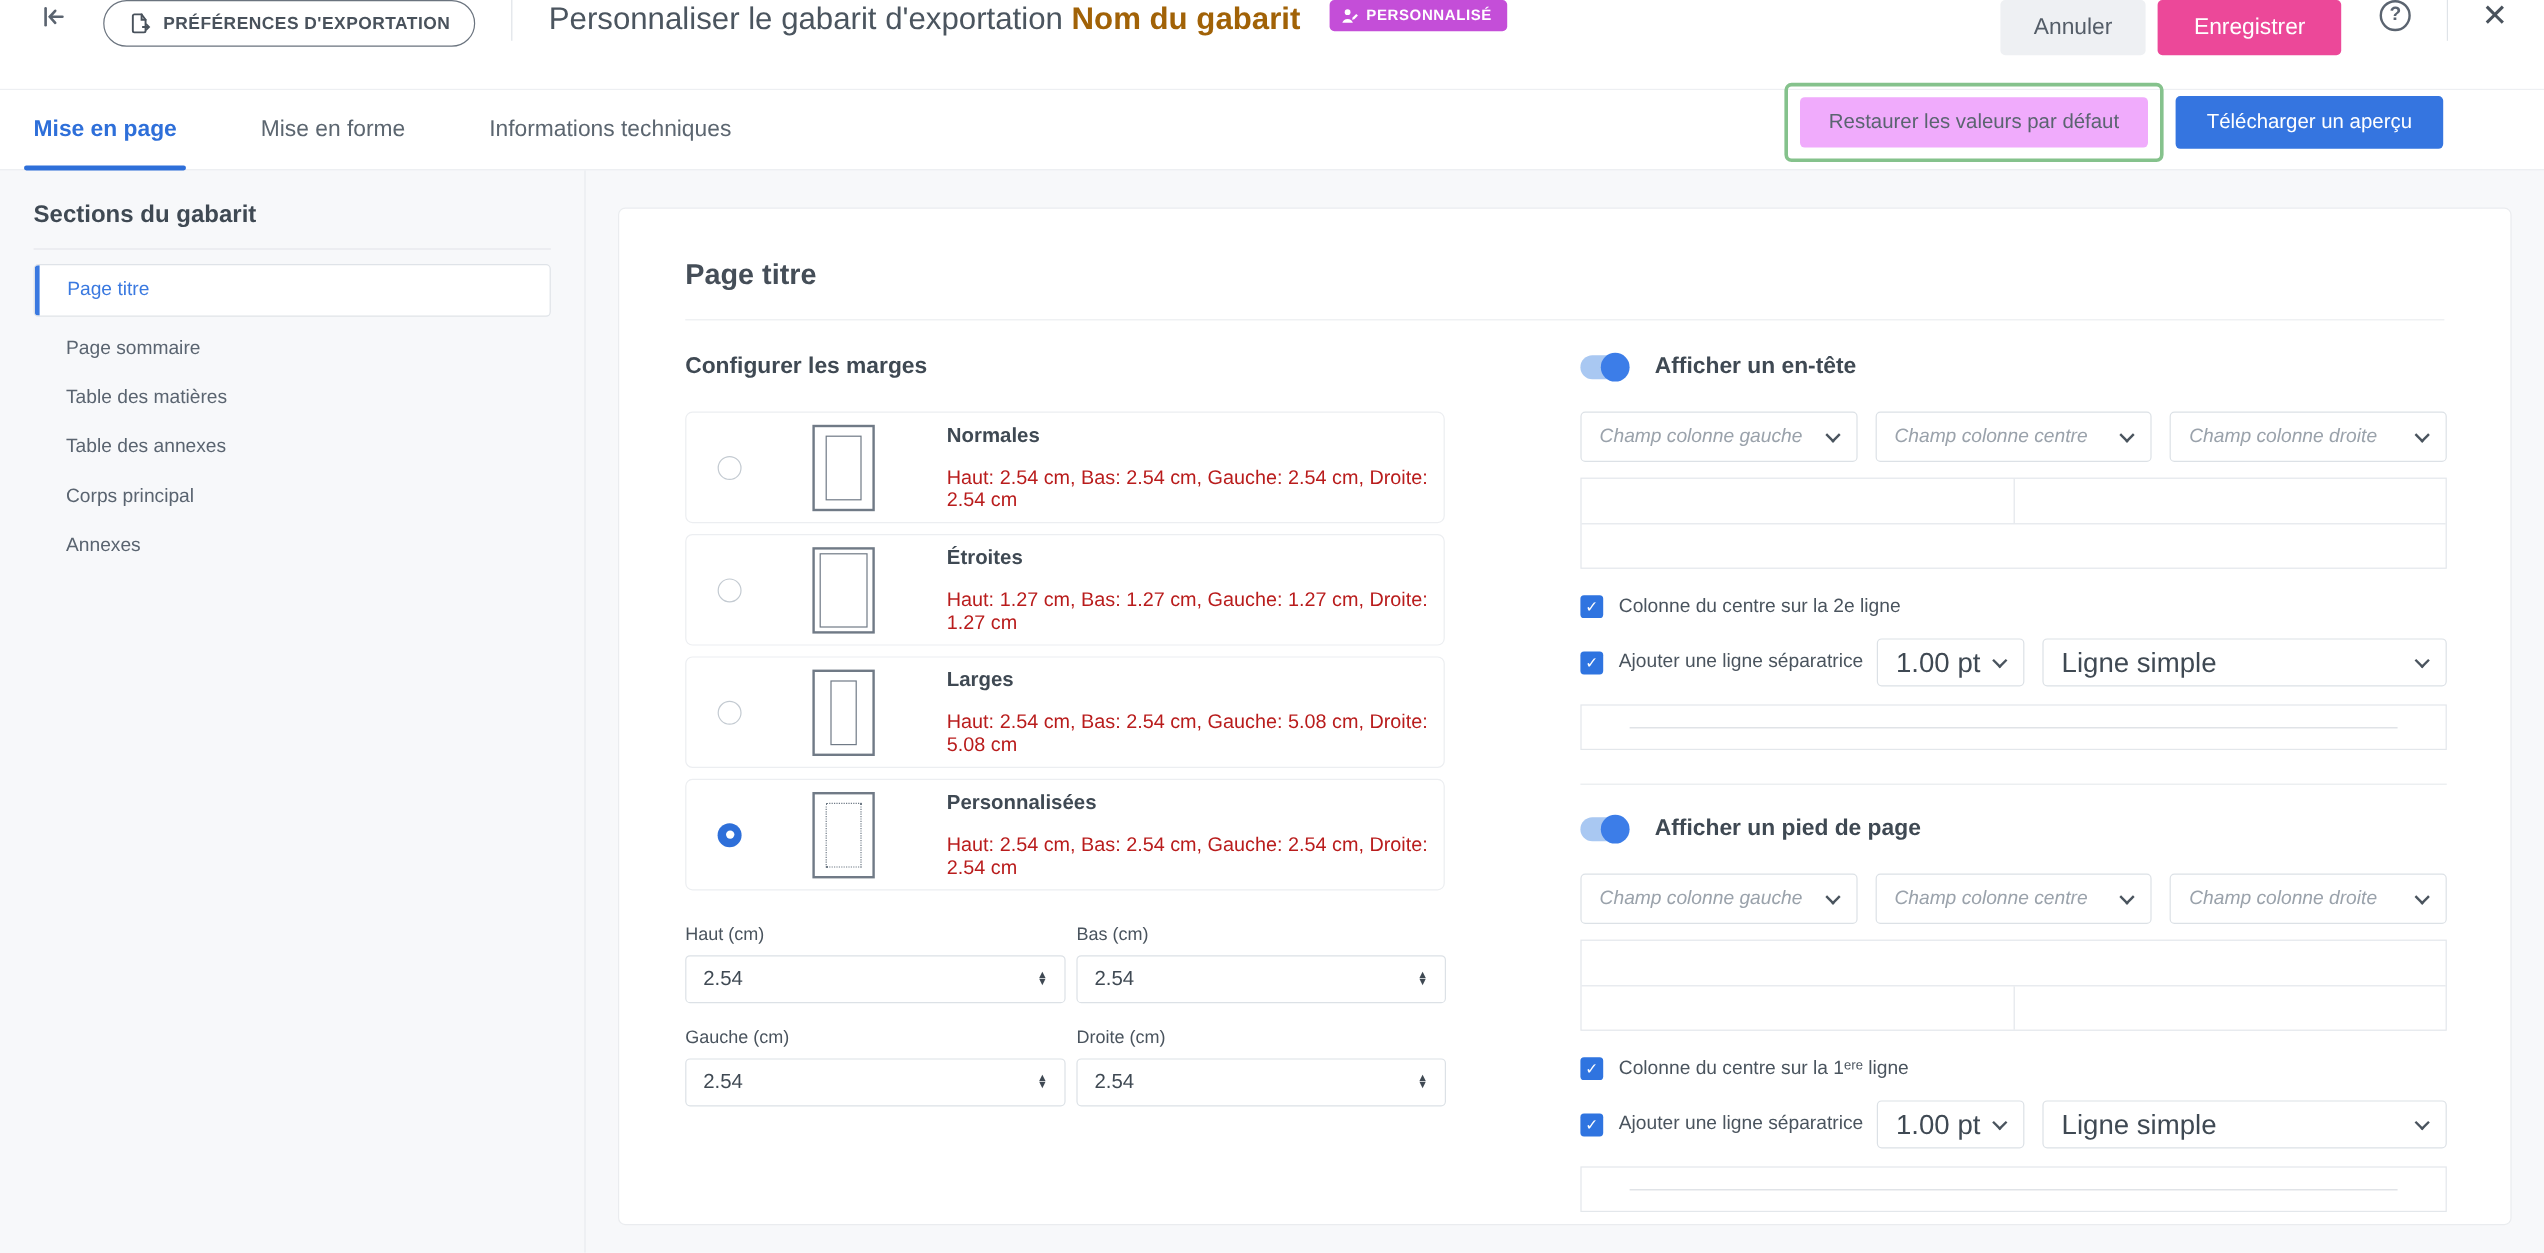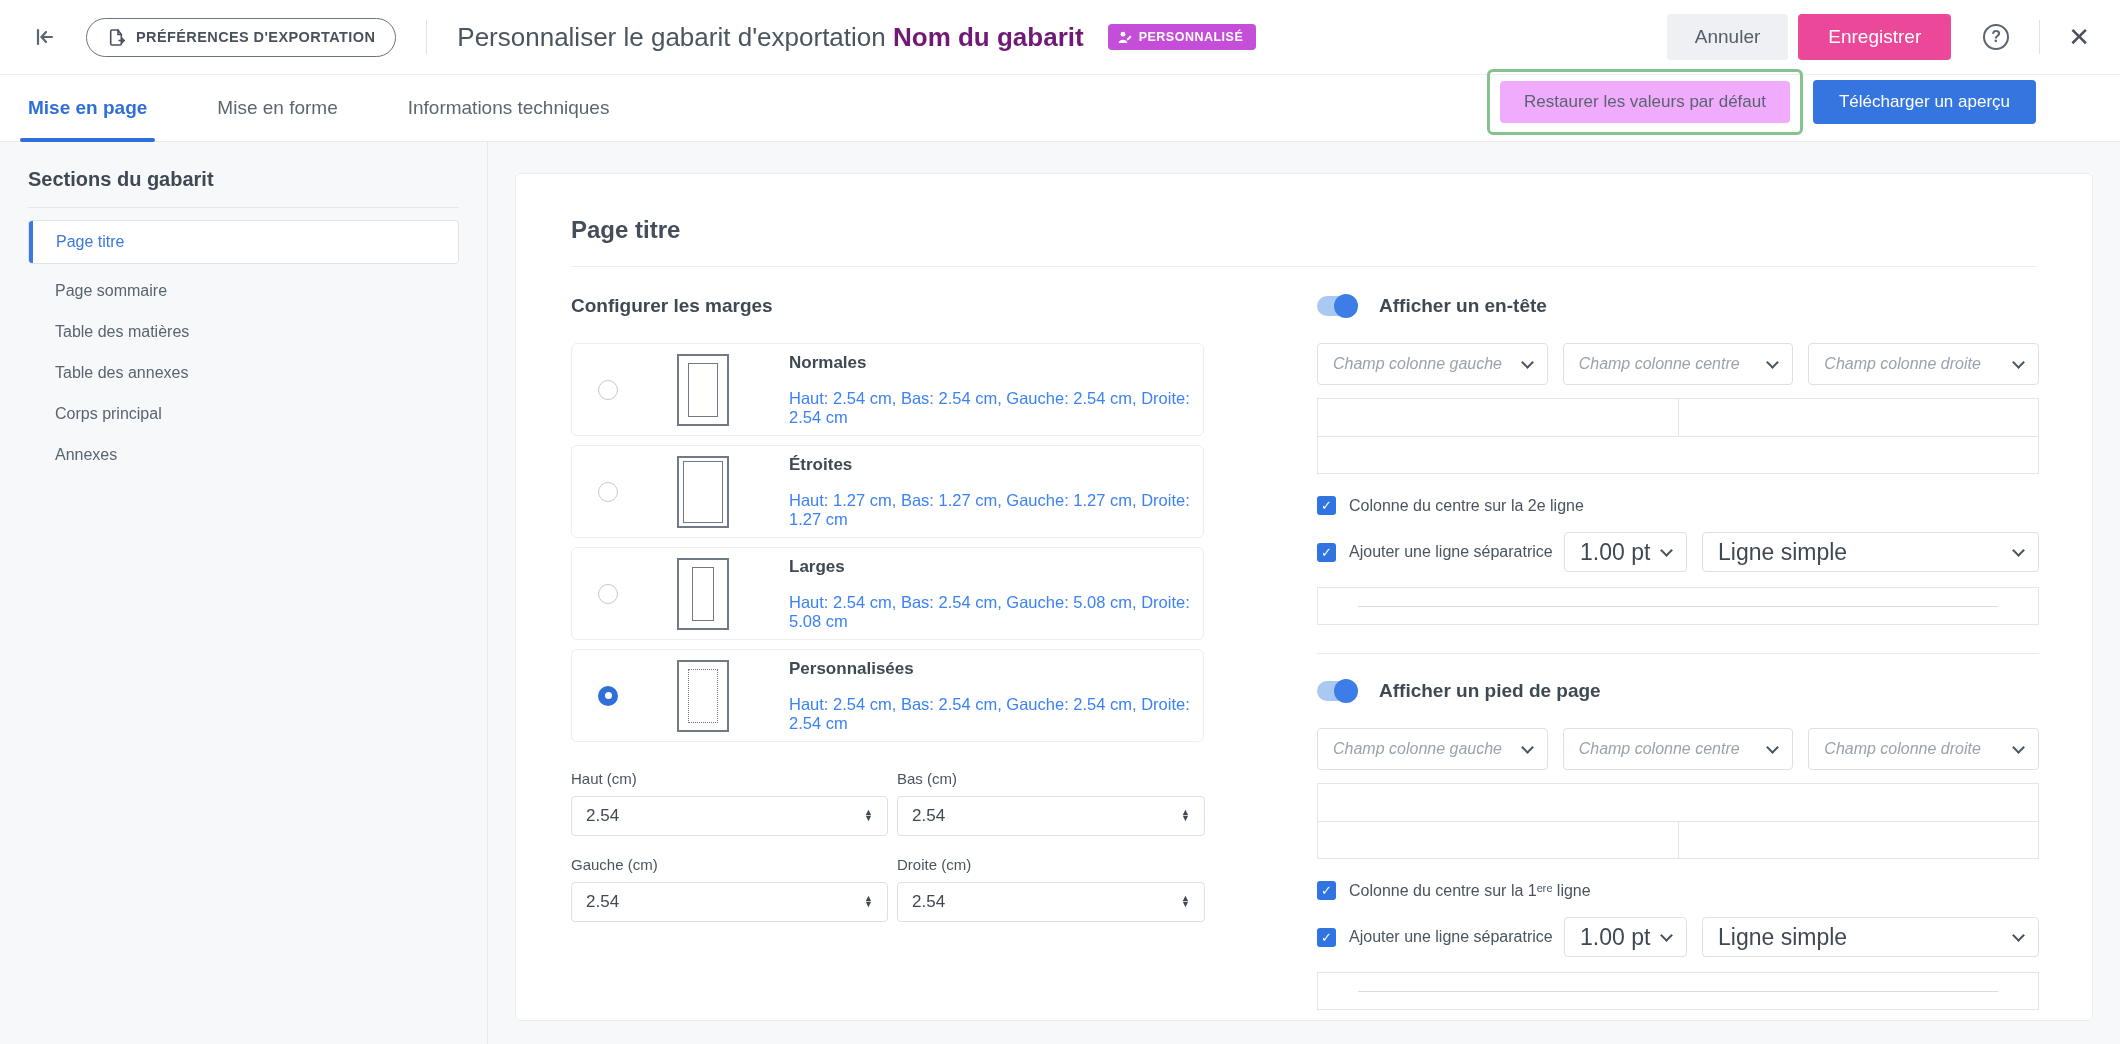--- a/index.html
+++ b/index.html
@@ -1,25 +1,25 @@
 <!DOCTYPE html>
 <html><head>
 <meta charset="utf-8">
 <style>
   * { margin:0; padding:0; box-sizing:border-box; }
   html,body { width:2120px; height:1044px; overflow:hidden; }
   body { font-family:"Liberation Sans", sans-serif; background:#f7f8fa; color:#454e58; }
 
   
-  .header { height:75px; background:#fff; border-bottom:1px solid #edeff2; display:flex; align-items:center; padding:0 30px 0 30px; }
+  .header { height:75px; background:#fff; border-bottom:1px solid #edeff2; display:flex; align-items:flex-start; padding:0 30px 0 30px; }
   .icon-btn { background:none; border:none; cursor:pointer; display:flex; align-items:center; justify-content:center; padding:0; }
   .pref-pill { display:flex; align-items:center; gap:10px; border:1.5px solid #6a737e; border-radius:999px; padding:9px 20px; font-size:14.5px; font-weight:700; letter-spacing:.4px; color:#49525c; margin-left:28px; background:#fff; cursor:pointer; font-family:inherit; }
   .header-divider { width:1px; height:34px; background:#dfe3e8; margin:0 30px; flex:none; }
   .page-title { font-size:26px; color:#4b555f; white-space:nowrap; }
-  .page-title .bold { font-weight:700; color:#701a75; }
+  .page-title .bold { font-weight:700; color:#a16207; }
   .badge { background:#c44ed8; color:#fff; font-size:12.5px; font-weight:700; letter-spacing:.5px; border-radius:4px; padding:6px 13px 6px 10px; margin-left:24px; display:flex; align-items:center; gap:7px; white-space:nowrap; }
   .header-spacer { flex:1; }
   .btn { border-radius:4px; font-size:19px; border:none; cursor:pointer; font-family:inherit; }
   .btn-ghost { background:#eef0f3; color:#545d68; padding:12px 28px; }
   .btn-primary { background:#ec4899; color:#fff; padding:12px 30px; margin-left:10px; }
   .help-circle { width:26px; height:26px; border:2px solid #5b6470; border-radius:50%; color:#5b6470; font-size:16px; font-weight:700; display:flex; align-items:center; justify-content:center; margin-left:32px; }
   .close-x { font-size:26px; color:#49525c; margin-left:28px; line-height:1; }
 
   
   .tabbar { height:67px; background:#fff; border-bottom:1px solid #e9ebef; display:flex; align-items:stretch; padding-left:24px; position:relative; }
@@ -56,21 +56,21 @@
   .radio.checked { border:none; background:#2e6fd9; }
   .radio.checked::after { content:""; position:absolute; left:50%; top:50%; width:7px; height:7px; margin:-3.5px 0 0 -3.5px; border-radius:50%; background:#fff; }
   .m-icon { width:52px; height:72px; border:2px solid #707a86; margin-left:27px; flex:none; position:relative; background:#fff; }
   .m-icon::after { content:""; position:absolute; border:1.5px solid #707a86; }
   .m-icon.normal::after { inset:7px 9px; }
   .m-icon.narrow::after { inset:3px 4px; }
   .m-icon.wide::after  { inset:7px 13px; }
   .m-icon.custom::after{ inset:7px 9px; border:1.5px dotted #6f7a86; }
   .m-text { margin-left:28px; }
   .m-title { font-size:17px; font-weight:700; color:#3f4953; }
-  .m-desc { font-size:16.5px; color:#3b82f6; margin-top:16px; }
+  .m-desc { font-size:16.5px; color:#b91c1c; margin-top:16px; }
 
   
   .fields-grid { display:grid; grid-template-columns:317px 308px; column-gap:9px; row-gap:20px; margin-top:28px; }
   .field-label { font-size:15px; color:#4a545e; display:block; margin-bottom:9px; }
   .num-input { height:40px; border:1px solid #dce1e6; border-radius:4px; display:flex; align-items:center; justify-content:space-between; padding:0 14px; font-size:17px; color:#3f4953; background:#fff; cursor:text; }
   .stepper { display:flex; flex-direction:column; line-height:.66; font-size:9px; color:#3f4953; cursor:pointer; }
 
   
   .toggle-row { display:flex; align-items:center; margin-bottom:26px; }
   .toggle { width:38px; height:20px; background:#a9c8f2; border-radius:10px; position:relative; flex:none; cursor:pointer; }

